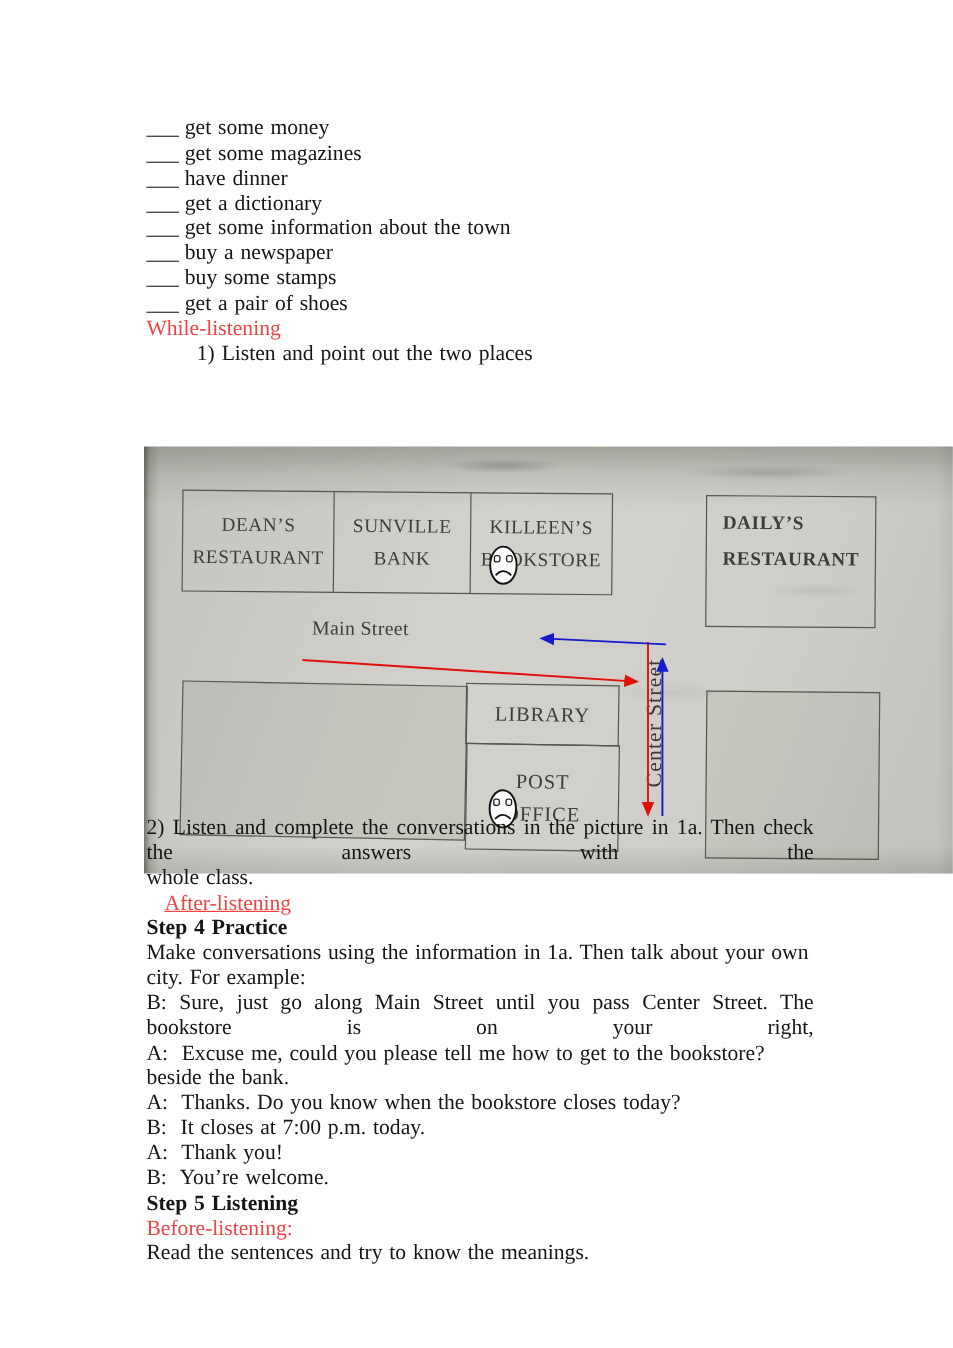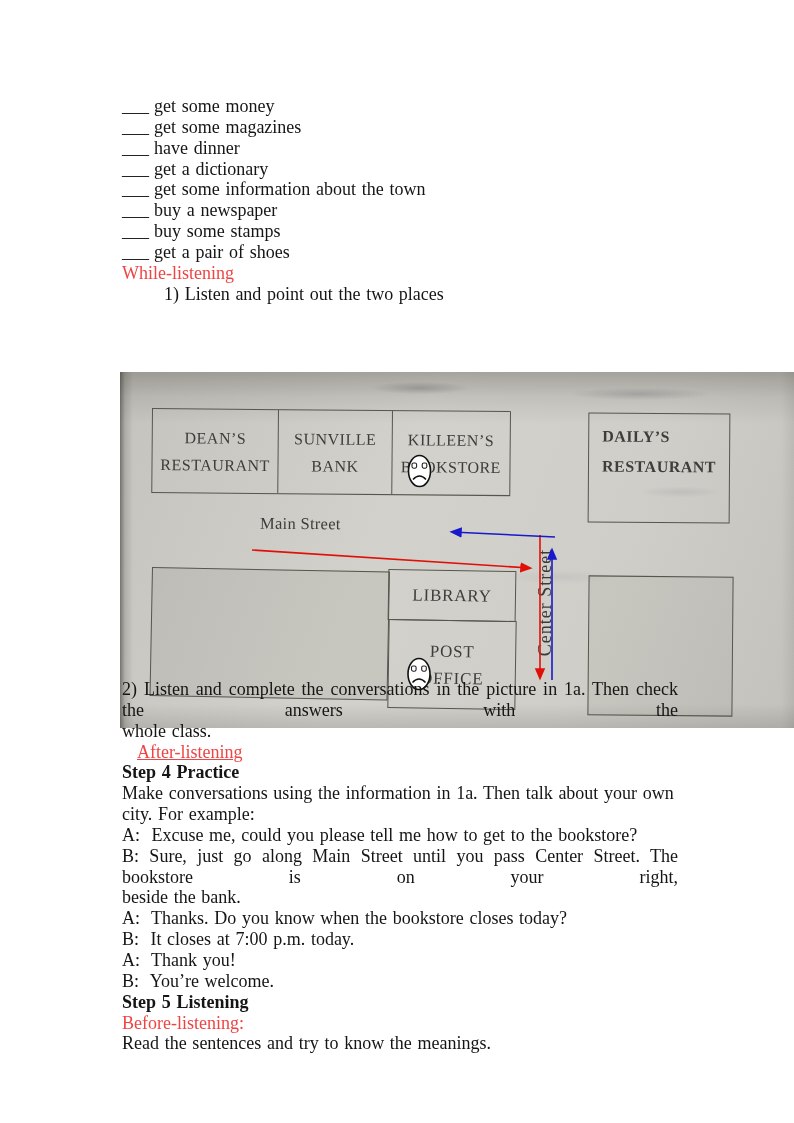--- a/index.html
+++ b/index.html
@@ -141,22 +141,22 @@
       </g>
     </svg>
   </div>
 
   <div class="bottom-block">
     <div class="line just">2) Listen and complete the conversations in the picture in 1a. Then check the answers with the</div>
     <div class="line">whole class.</div>
     <div class="line red indent-after">After-listening</div>
     <div class="line bold">Step 4 Practice</div>
     <div class="line">Make conversations using the information in 1a. Then talk about your own city. For example:</div>
+    <div class="line just">B:  Sure, just go along Main Street until you pass Center Street. The bookstore is on your right,</div>
     <div class="line">A:  Excuse me, could you please tell me how to get to the bookstore?</div>
-    <div class="line just">B:  Sure, just go along Main Street until you pass Center Street. The bookstore is on your right,</div>
     <div class="line">beside the bank.</div>
     <div class="line">A:  Thanks. Do you know when the bookstore closes today?</div>
     <div class="line">B:  It closes at 7:00 p.m. today.</div>
     <div class="line">A:  Thank you!</div>
     <div class="line">B:  You’re welcome.</div>
     <div class="line bold">Step 5 Listening</div>
     <div class="line red">Before-listening:</div>
     <div class="line">Read the sentences and try to know the meanings.</div>
   </div>
 

